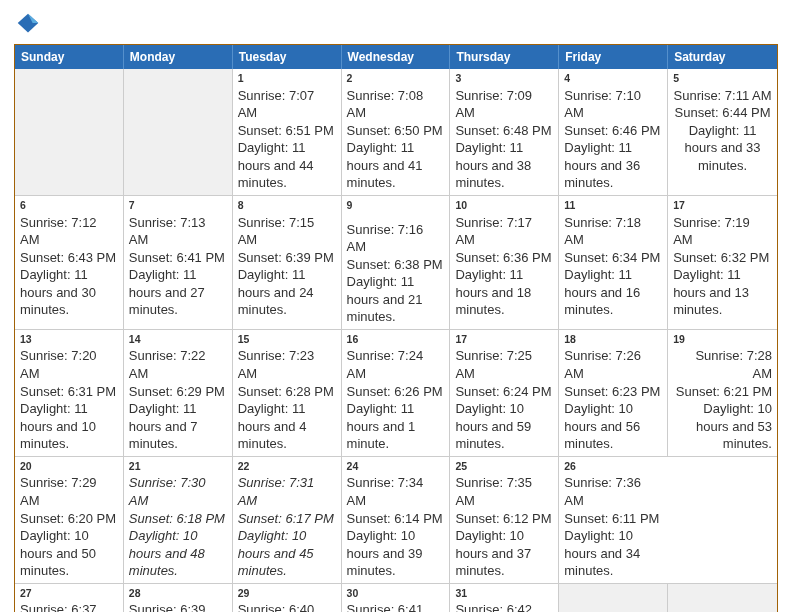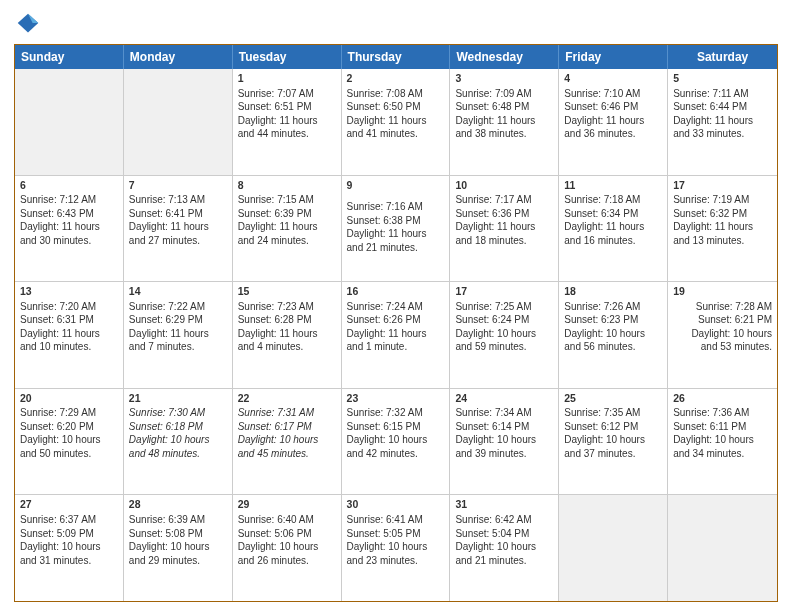--- a/index.html
+++ b/index.html
@@ -72,21 +72,21 @@
       background: #2a6db5;
     }
     .cal-header-cell {
       color: #fff;
       font-size: 12px;
       font-weight: bold;
       padding: 5px 6px;
       border-right: 1px solid #5590cc;
       text-align: left;
     }
-    .cal-header-cell:last-child { border-right: none; text-align: center; }
+    .cal-header-cell:last-child { border-right: none; }
     .cal-body {
       flex: 1;
       display: flex;
       flex-direction: column;
     }
     .cal-row {
       display: grid;
       grid-template-columns: repeat(7, 1fr);
       flex: 1;
       border-top: 1px solid #ccc;
@@ -103,21 +103,21 @@
     .cal-cell:last-child { border-right: none; }
     .cal-cell.empty { background: #f9f9f9; }
     .cal-cell.shaded { background: #f0f0f0; }
     .day-num {
       font-weight: bold;
       font-size: 10.5px;
       display: block;
       margin-bottom: 1px;
     }
     .cell-text {
-      font-size: 10px;
+      font-size: 13px;
       color: #333;
       line-height: 1.35;
     }
   </style>
 </head>
 <body>
 
 <div class="page">
   <div class="header">
     <div class="logo">
@@ -134,22 +134,22 @@
       <div class="title-month"></div>
       <div class="title-location"></div>
     </div>
   </div>
 
   <div class="calendar">
     <div class="cal-header-row">
     <div class="cal-header-cell">Sunday</div>
         <div class="cal-header-cell">Monday</div>
         <div class="cal-header-cell">Tuesday</div>
+        <div class="cal-header-cell">Wednesday</div>
         <div class="cal-header-cell">Thursday</div>
-        <div class="cal-header-cell">Wednesday</div>
         <div class="cal-header-cell">Friday</div>
         <div class="cal-header-cell">Saturday</div>
       </div>
     <div class="cal-body">
     <div class="cal-row">
           <div class="cal-cell empty shaded"></div>
           <div class="cal-cell empty shaded"></div>
           <div class="cal-cell">
             <span class="day-num">1</span>
             <div class="cell-text" style="white-space: pre-line;">Sunrise: 7:07 AM
@@ -169,21 +169,21 @@
 Daylight: 11 hours and 38 minutes.</div>
           </div>
           <div class="cal-cell">
             <span class="day-num">4</span>
             <div class="cell-text" style="white-space: pre-line;">Sunrise: 7:10 AM
 Sunset: 6:46 PM
 Daylight: 11 hours and 36 minutes.</div>
           </div>
           <div class="cal-cell">
             <span class="day-num">5</span>
-            <div class="cell-text" style="white-space: pre-line;">Sunrise: 7:11 AM
+            <div class="cell-text" style="white-space: pre-line; text-align: center;">Sunrise: 7:11 AM
 Sunset: 6:44 PM
 Daylight: 11 hours and 33 minutes.</div>
           </div>
         </div>
         <div class="cal-row">
           <div class="cal-cell">
             <span class="day-num">6</span>
             <div class="cell-text" style="white-space: pre-line;">Sunrise: 7:12 AM
 Sunset: 6:43 PM
 Daylight: 11 hours and 30 minutes.</div>
@@ -280,26 +280,20 @@
             <span class="day-num">21</span>
             <div class="cell-text" style="white-space: pre-line; font-style: italic;">Sunrise: 7:30 AM
 Sunset: 6:18 PM
 Daylight: 10 hours and 48 minutes.</div>
           </div>
           <div class="cal-cell">
             <span class="day-num">22</span>
             <div class="cell-text" style="white-space: pre-line; font-style: italic;">Sunrise: 7:31 AM
 Sunset: 6:17 PM
 Daylight: 10 hours and 45 minutes.</div>
-          </div>
-          <div class="cal-cell">
-            <span class="day-num">23</span>
-            <div class="cell-text" style="white-space: pre-line;">Sunrise: 7:32 AM
-Sunset: 6:15 PM
-Daylight: 10 hours and 42 minutes.</div>
           </div>
           <div class="cal-cell">
             <span class="day-num">24</span>
             <div class="cell-text" style="white-space: pre-line;">Sunrise: 7:34 AM
 Sunset: 6:14 PM
 Daylight: 10 hours and 39 minutes.</div>
           </div>
           <div class="cal-cell">
             <span class="day-num">25</span>
             <div class="cell-text" style="white-space: pre-line;">Sunrise: 7:35 AM

